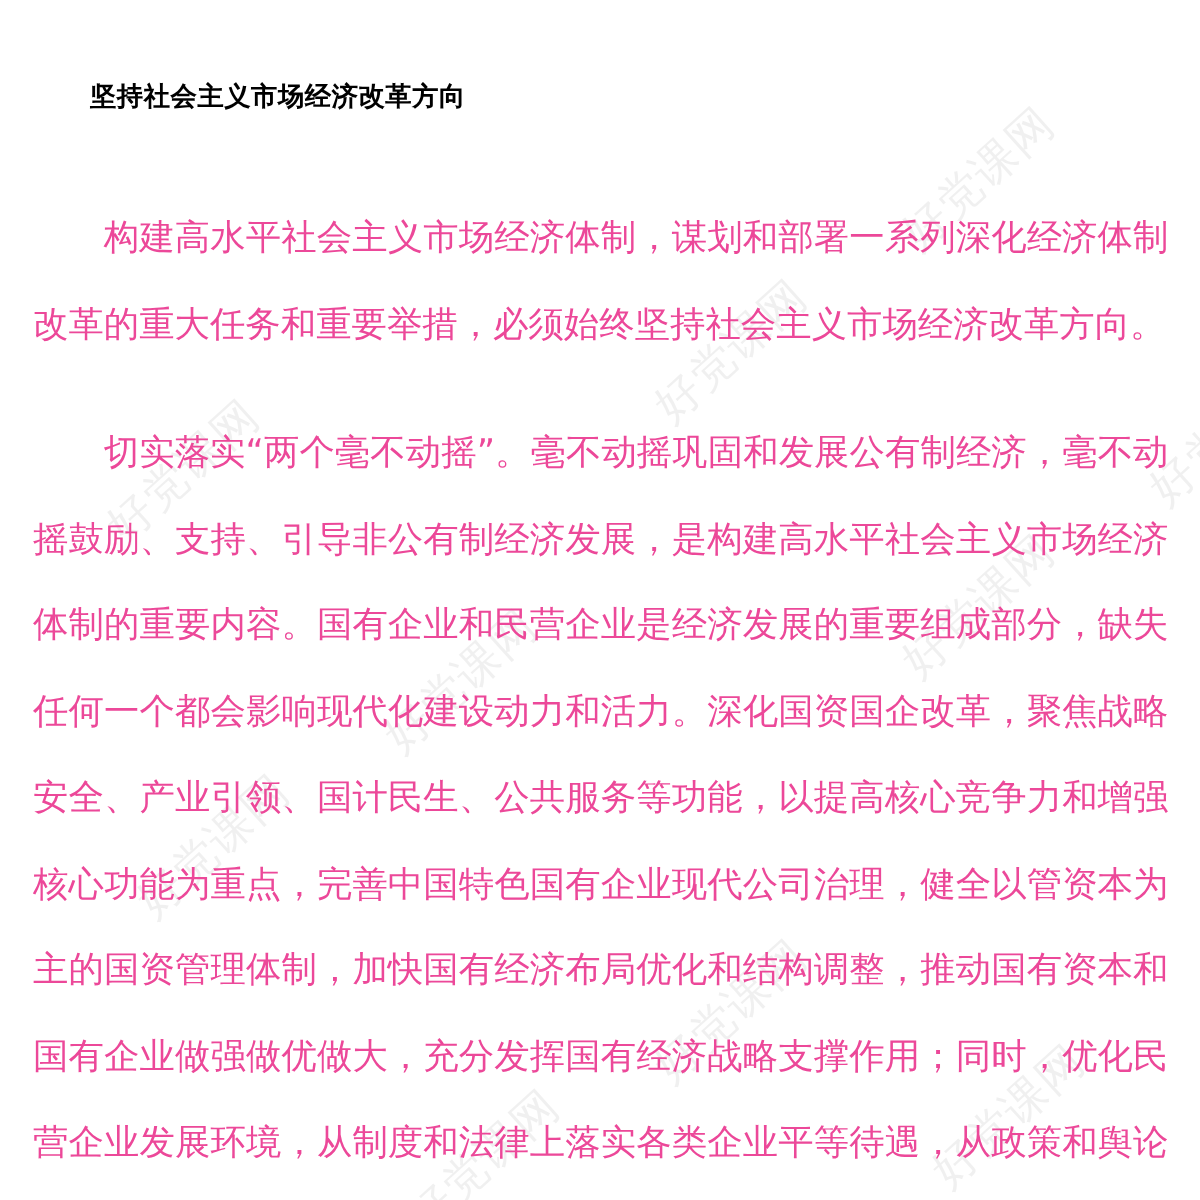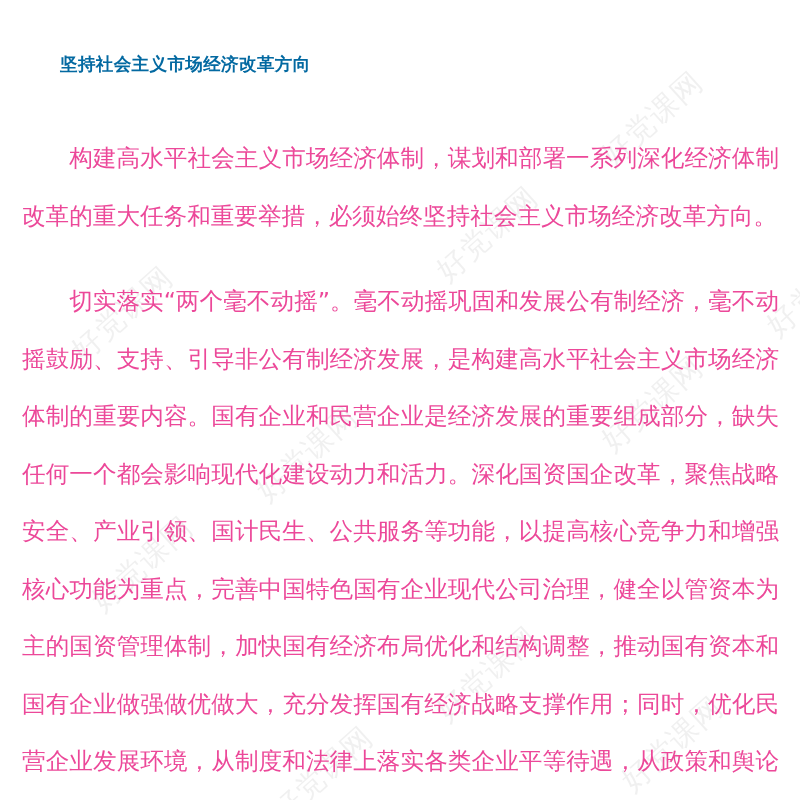--- a/index.html
+++ b/index.html
@@ -44,21 +44,21 @@
     width: 800px; height: 800px;
     z-index: 1;
   }
 
   #doc-title {
     position: absolute;
     left: 60px;
     top: 52px;
     font-size: 17.5px;
     font-weight: bold;
-    color: #0369a1;
+    color: #000000;
     letter-spacing: 0.4px;
     white-space: nowrap;
   }
 
   #body-content {
     position: absolute;
     left: 22px;
     top: 118px;
     width: 757px;
   }

